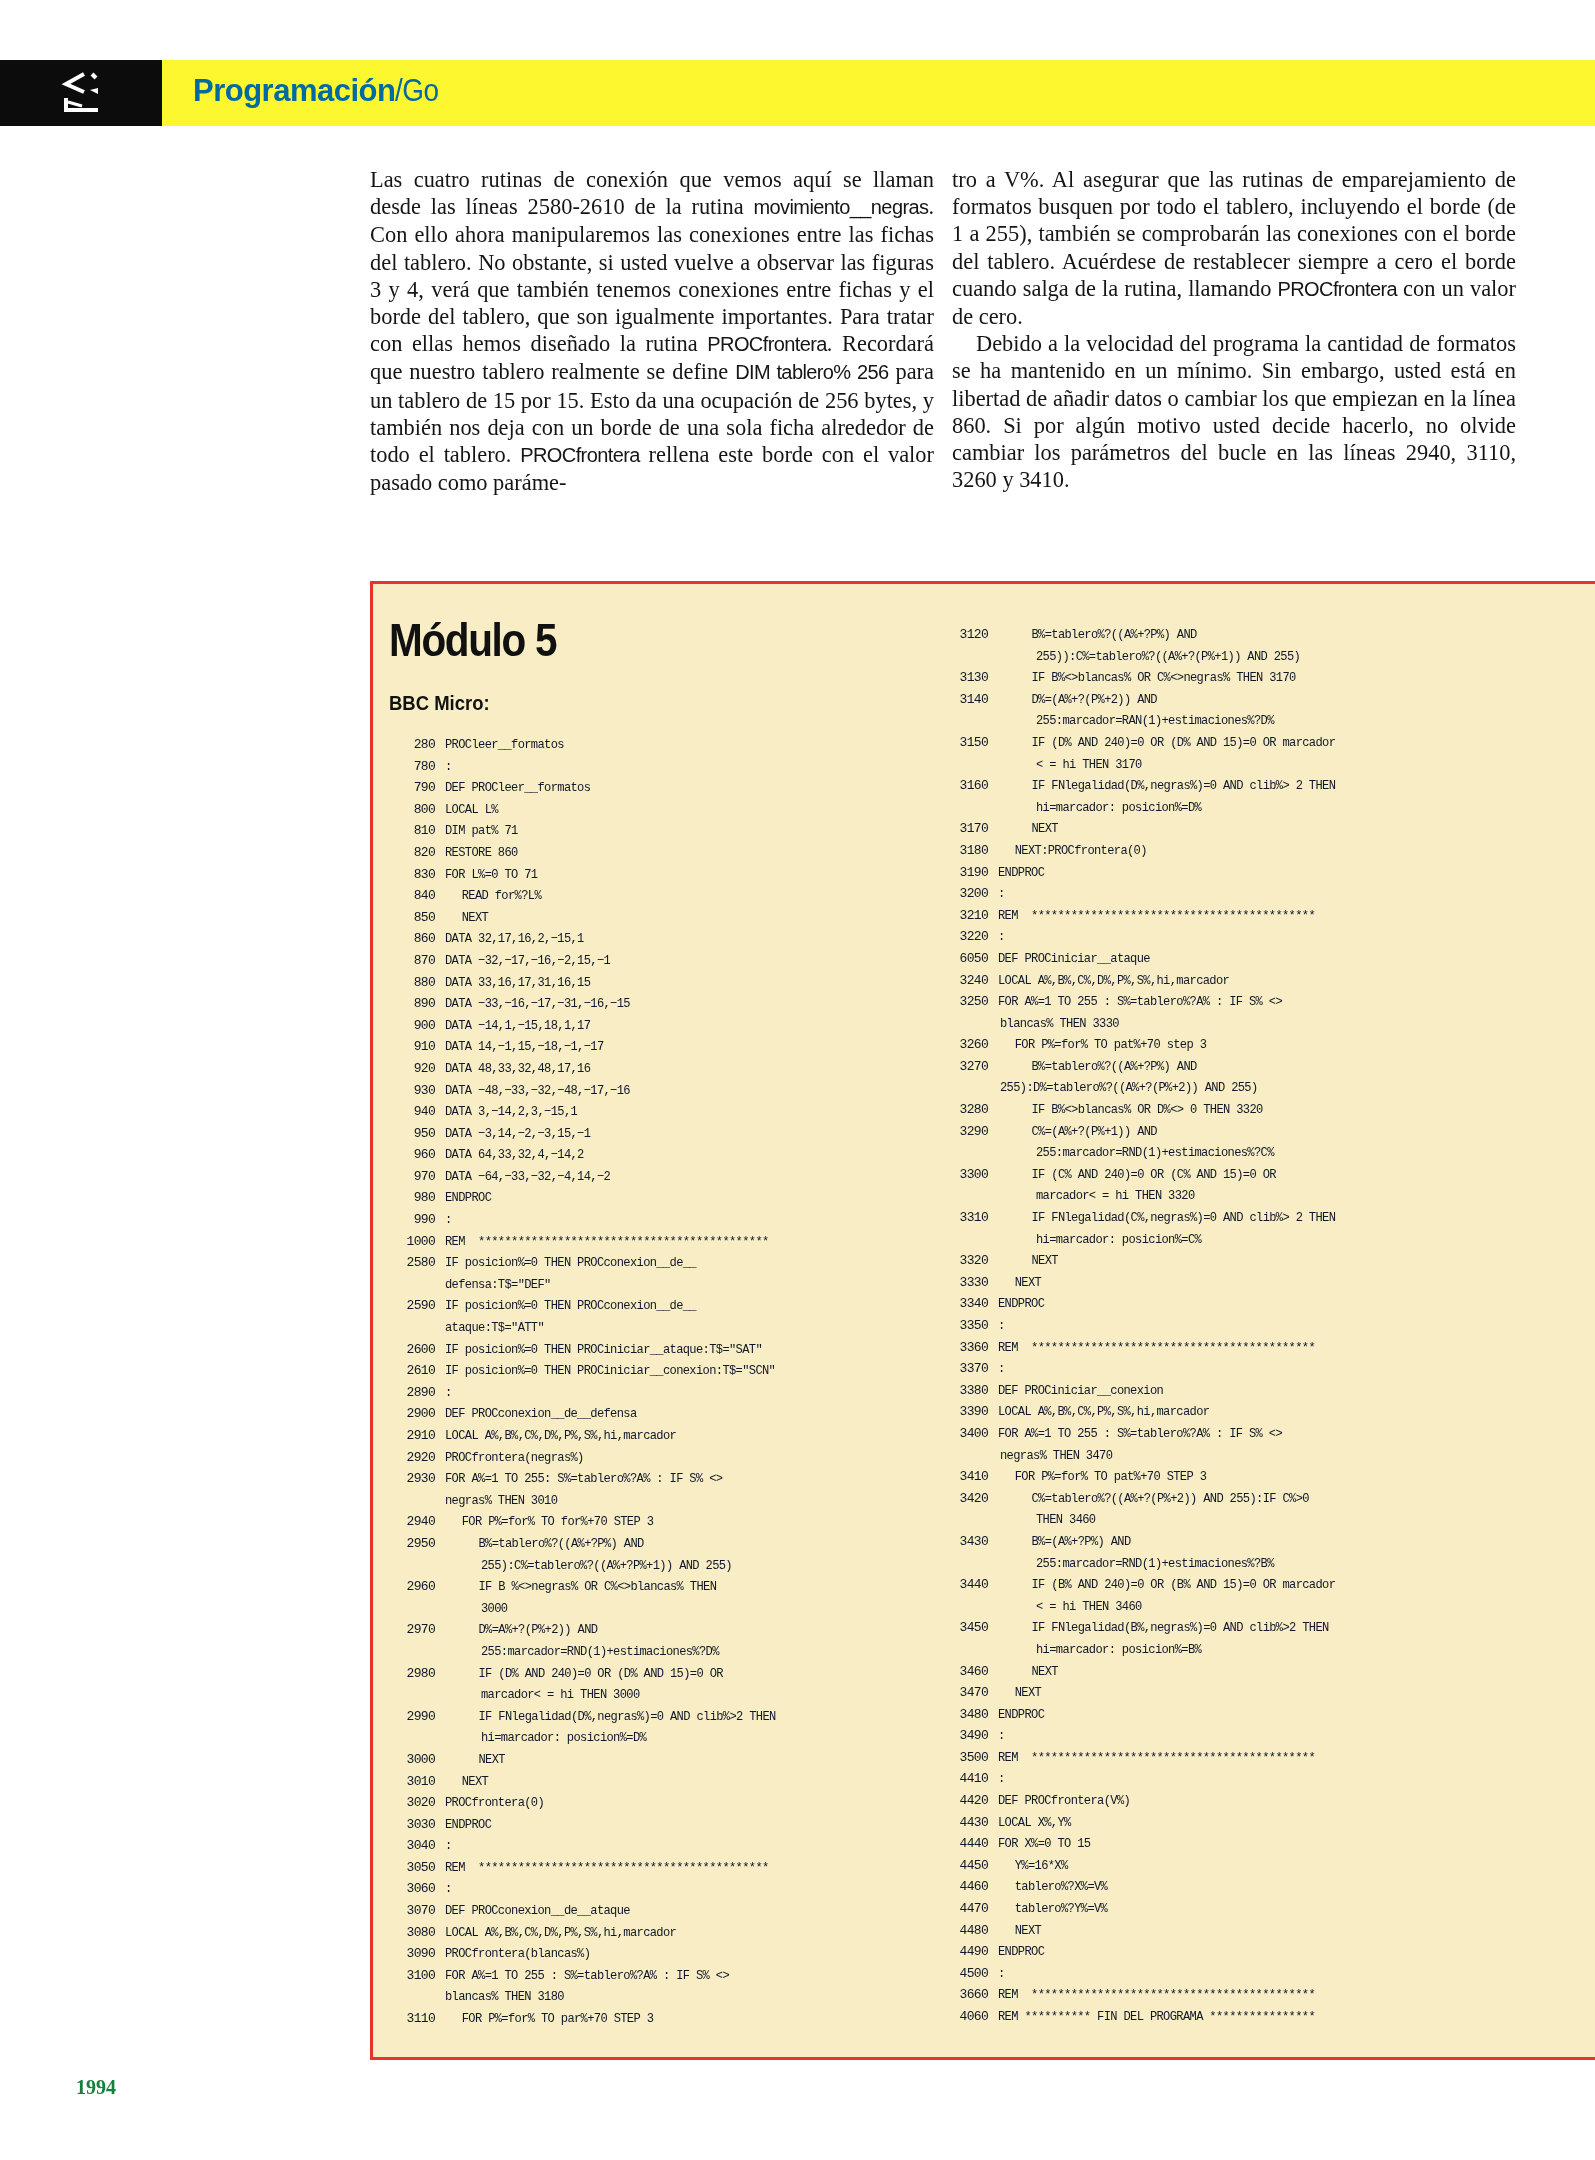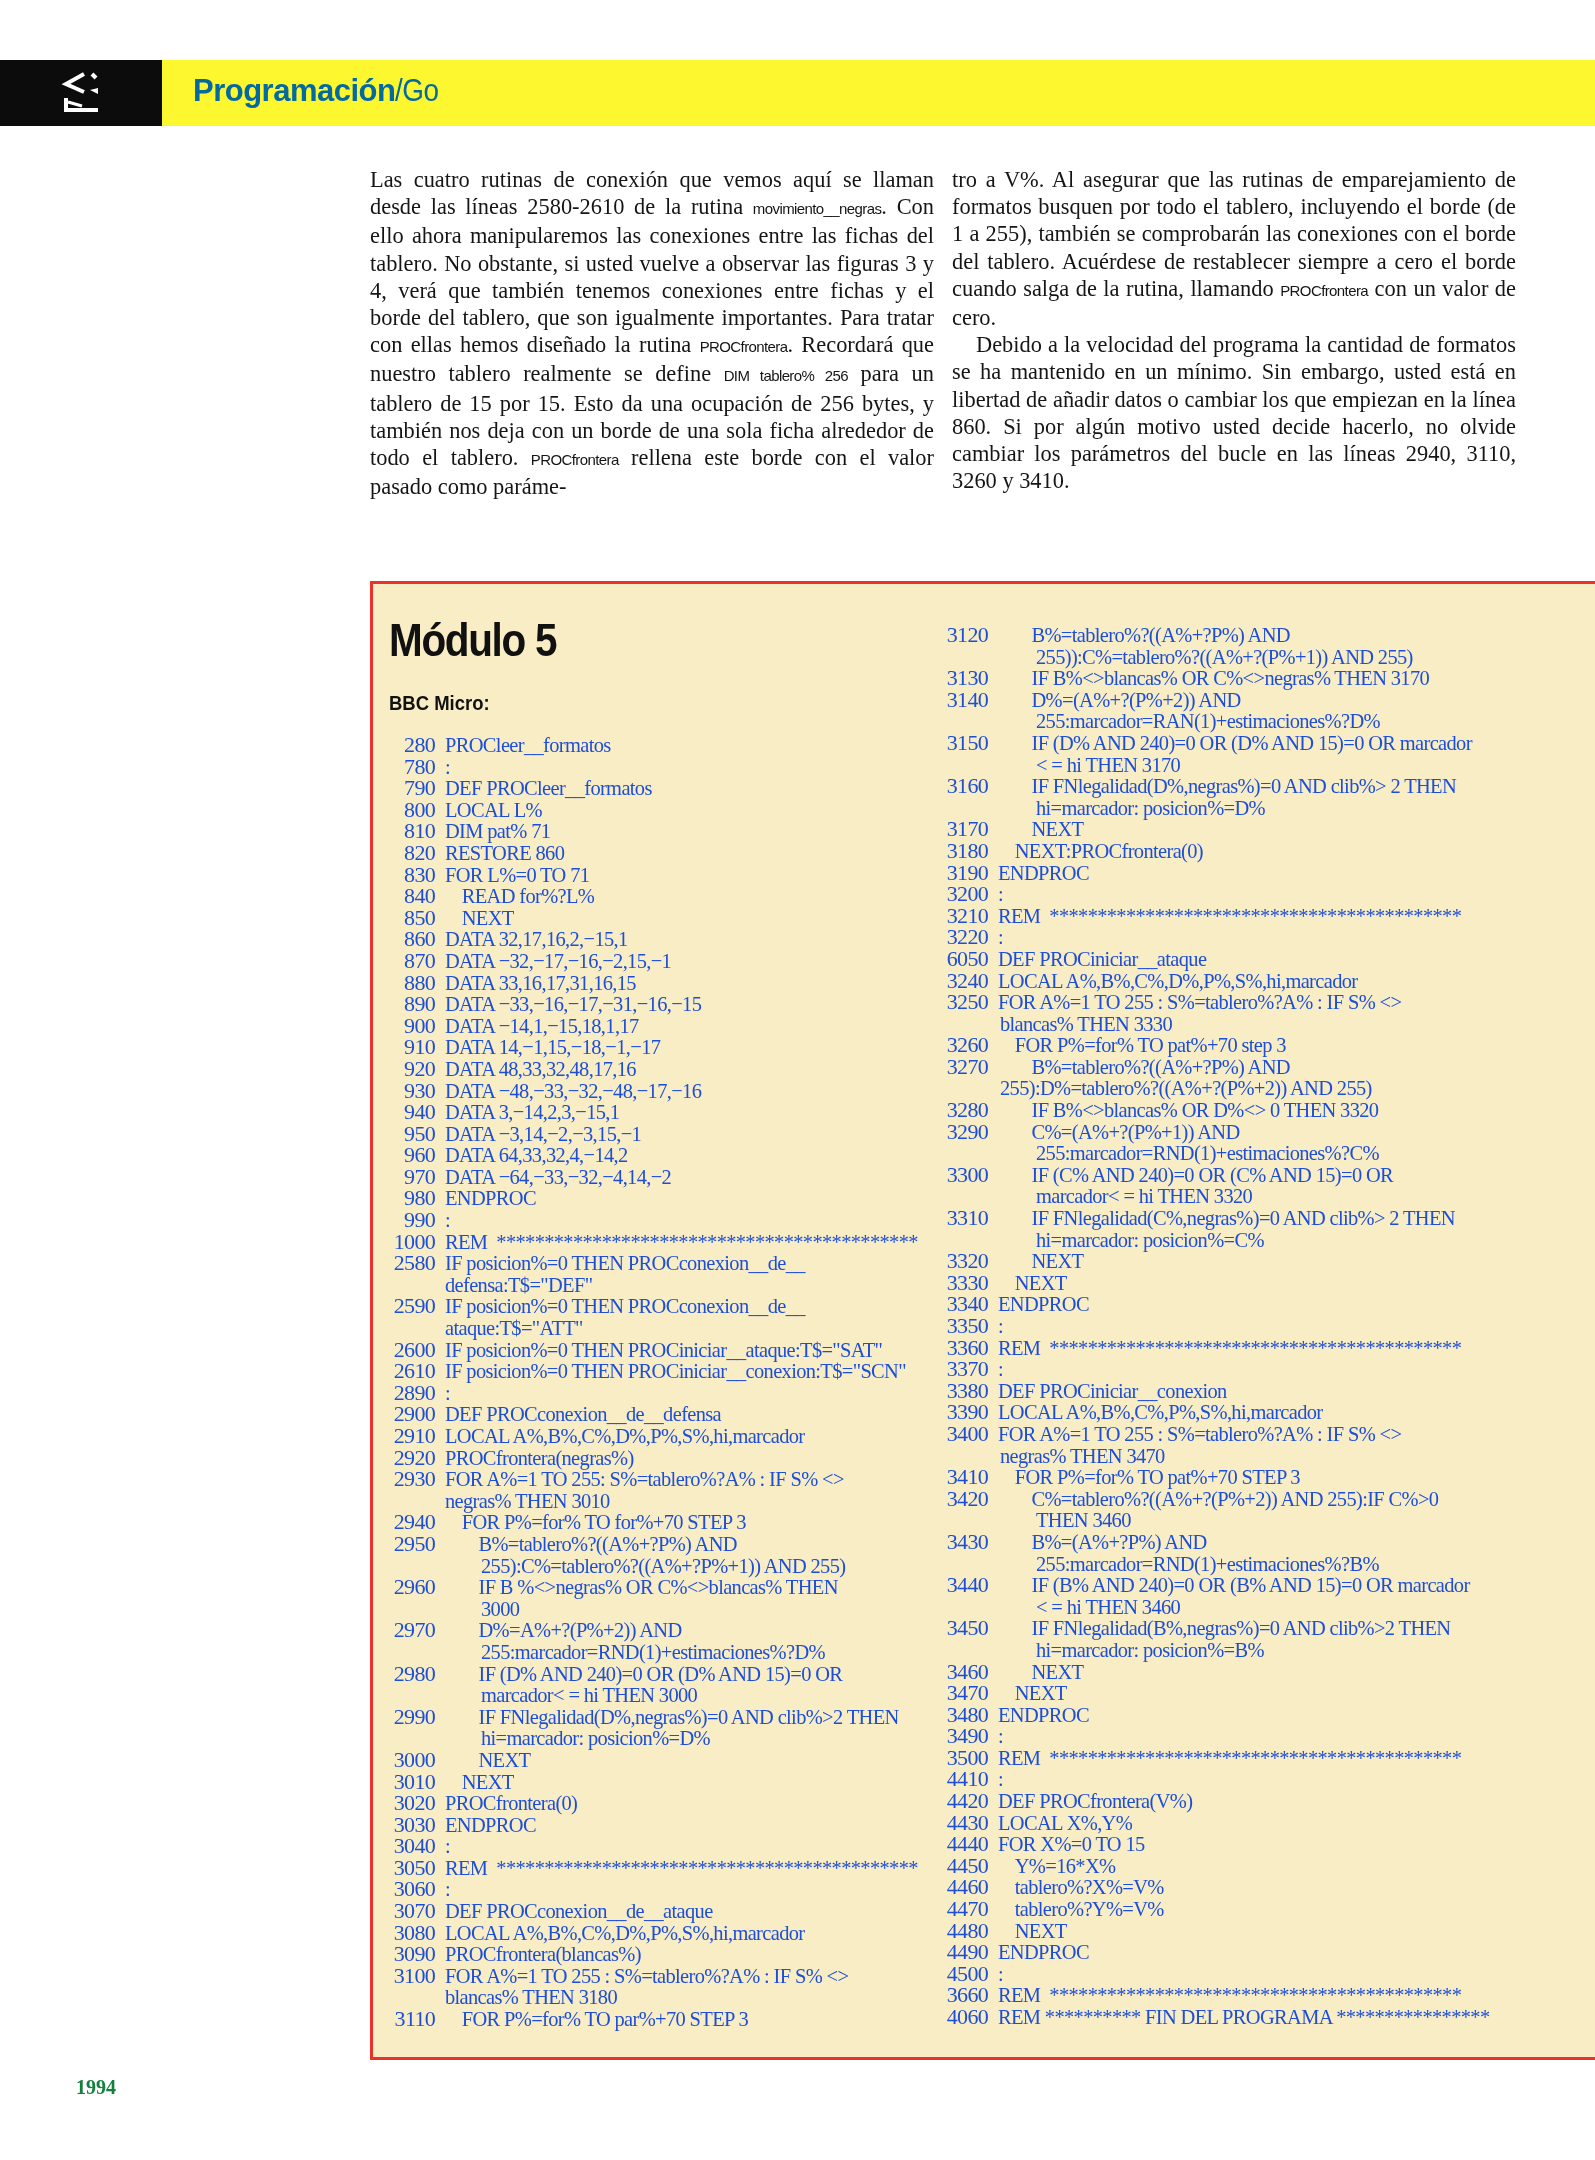--- a/index.html
+++ b/index.html
@@ -10,27 +10,27 @@
   .header-badge svg { position: absolute; left: 58px; top: 8px; }
   .header-title { position: absolute; left: 193px; top: 71px; font-family: "Liberation Sans", sans-serif; font-size: 31px; line-height: 40px; color: #0369a1; letter-spacing: -0.5px; }
   .header-title .bold { font-weight: bold; }
   .header-title .light { font-weight: normal; transform: scaleX(0.9); display: inline-block; transform-origin: left; }
 
   .intro { position: absolute; top: 166px; width: 564px; font-size: 22.4px; line-height: 27.2px; text-align: justify; }
   .intro p { margin: 0; }
   .intro.col1 { left: 370px; }
   .intro.col2 { left: 952px; }
   .intro .indent { text-indent: 24px; }
-  .sans { font-family: "Liberation Sans", sans-serif; font-size: 15px; letter-spacing: -0.6px; }
+  .sans { font-family: "Liberation Sans", sans-serif; font-size: 20px; letter-spacing: -0.6px; }
 
   .module-box { position: absolute; left: 370px; top: 581px; width: 1318px; height: 1479px; background: #f8edc4; border: 3px solid #e8322a; box-sizing: border-box; }
   .module-title { position: absolute; left: 16px; top: 30px; font-family: "Liberation Sans", sans-serif; font-weight: bold; font-size: 46px; line-height: 52px; color: #111; letter-spacing: -1.5px; transform: scaleX(0.88); transform-origin: left; }
   .module-sub { position: absolute; left: 16px; top: 106px; font-family: "Liberation Sans", sans-serif; font-weight: bold; font-size: 21px; line-height: 26px; color: #111; transform: scaleX(0.88); transform-origin: left; }
 
-  .code-col { position: absolute; font-family: Liberation Serif, serif; font-size: 22px; line-height: 21.6px; color: #1d4ed8; letter-spacing: -0.7px; }
+  .code-col { position: absolute; font-family: Liberation Mono, monospace; font-size: 13px; line-height: 21.6px; color: #0f172a; letter-spacing: -0.7px; }
   .code-col.left { left: 14px; top: 150px; width: 520px; }
   .code-col.right { left: 569px; top: 40px; width: 510px; }
   .code-line { display: flex; white-space: nowrap; }
   .code-line .num { width: 58px; flex: none; text-align: right; padding-right: 10px; box-sizing: border-box; }
   .code-line .txt { white-space: pre; transform: scaleX(0.93); transform-origin: left; }
   .code-line .txt.ind1 { padding-left: 18px; }
   .code-line .txt.ind2 { padding-left: 36px; }
   .cont { padding-left: 58px; white-space: pre; }
   .cont.ind2 { padding-left: 94px; }
   .cont.ind1 { padding-left: 58px; }

